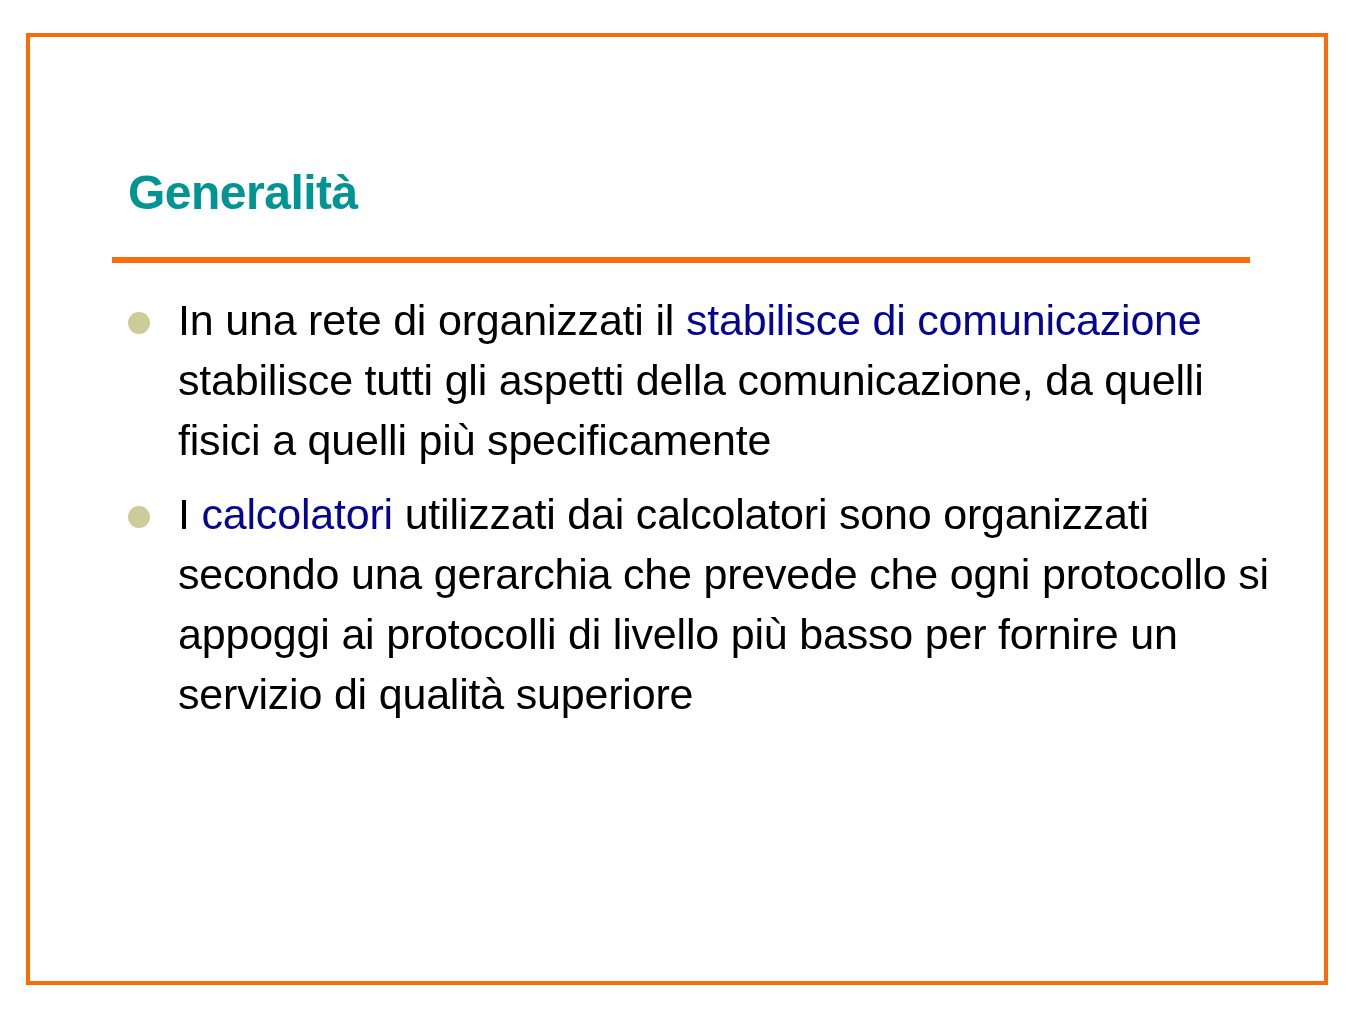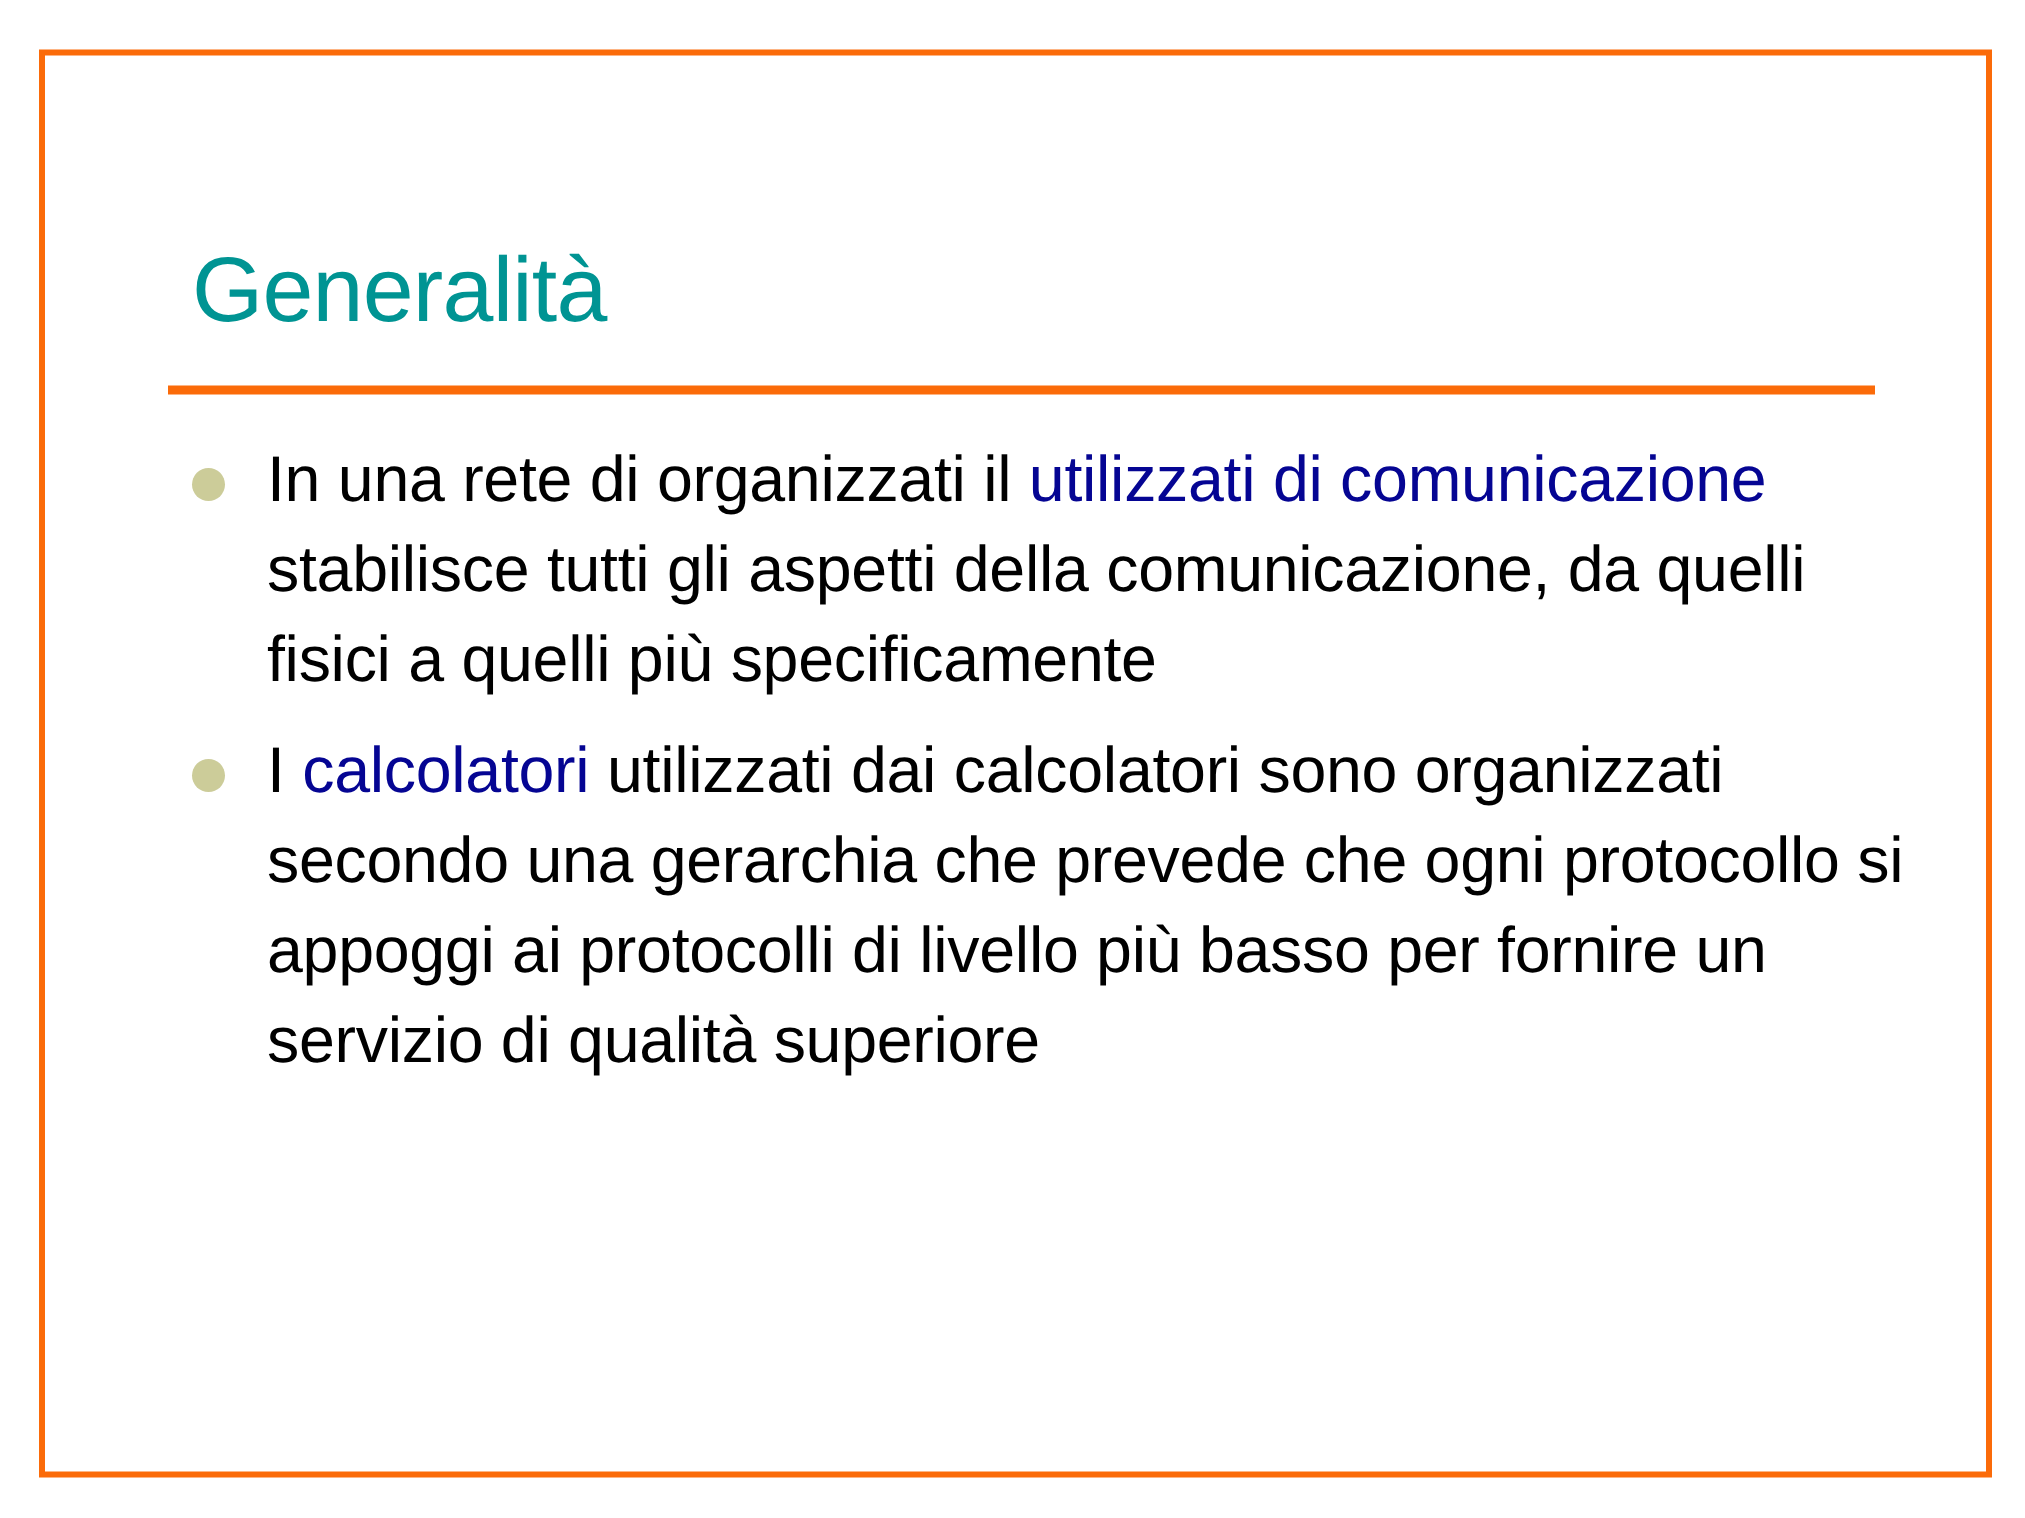--- a/index.html
+++ b/index.html
@@ -41,22 +41,22 @@
     left: 112px;
     top: 155px;
     width: 1140px;
   }
 
   #slide-title {
     margin: 0;
     padding: 0 0 0 16px;
     color: #009493;
     font-family: "Liberation Sans", sans-serif;
-    font-weight: normal;
-    font-size: 61px;
+    font-weight: bold;
+    font-size: 48px;
     line-height: 76px;
     letter-spacing: -0.5px;
     white-space: nowrap;
   }
 
   #title-rule {
     margin-top: 26px;
     width: 1138px;
     height: 6px;
     background: #fb6b09;
@@ -115,21 +115,21 @@
 
   <div id="title-block">
     <h1 id="slide-title">Generalità</h1>
     <div id="title-rule"></div>
   </div>
 
   <ul id="bullet-list">
 
     <li class="bullet-item">
       <span class="bullet-marker"></span>
-      <span class="bullet-text"><span>In una rete di organizzati il </span><span class="kw">utilizzati di comunicazione</span><span> stabilisce tutti gli aspetti della comunicazione, da quelli fisici a quelli più specificamente</span></span>
+      <span class="bullet-text"><span>In una rete di organizzati il </span><span class="kw">stabilisce di comunicazione</span><span> stabilisce tutti gli aspetti della comunicazione, da quelli fisici a quelli più specificamente</span></span>
     </li>
 
     <li class="bullet-item">
       <span class="bullet-marker"></span>
       <span class="bullet-text"><span>I </span><span class="kw">calcolatori</span><span> utilizzati dai calcolatori sono organizzati secondo una gerarchia che prevede che ogni protocollo si appoggi ai protocolli di livello più basso per fornire un servizio di qualità superiore</span></span>
     </li>
 
   </ul>
 
 </div>

